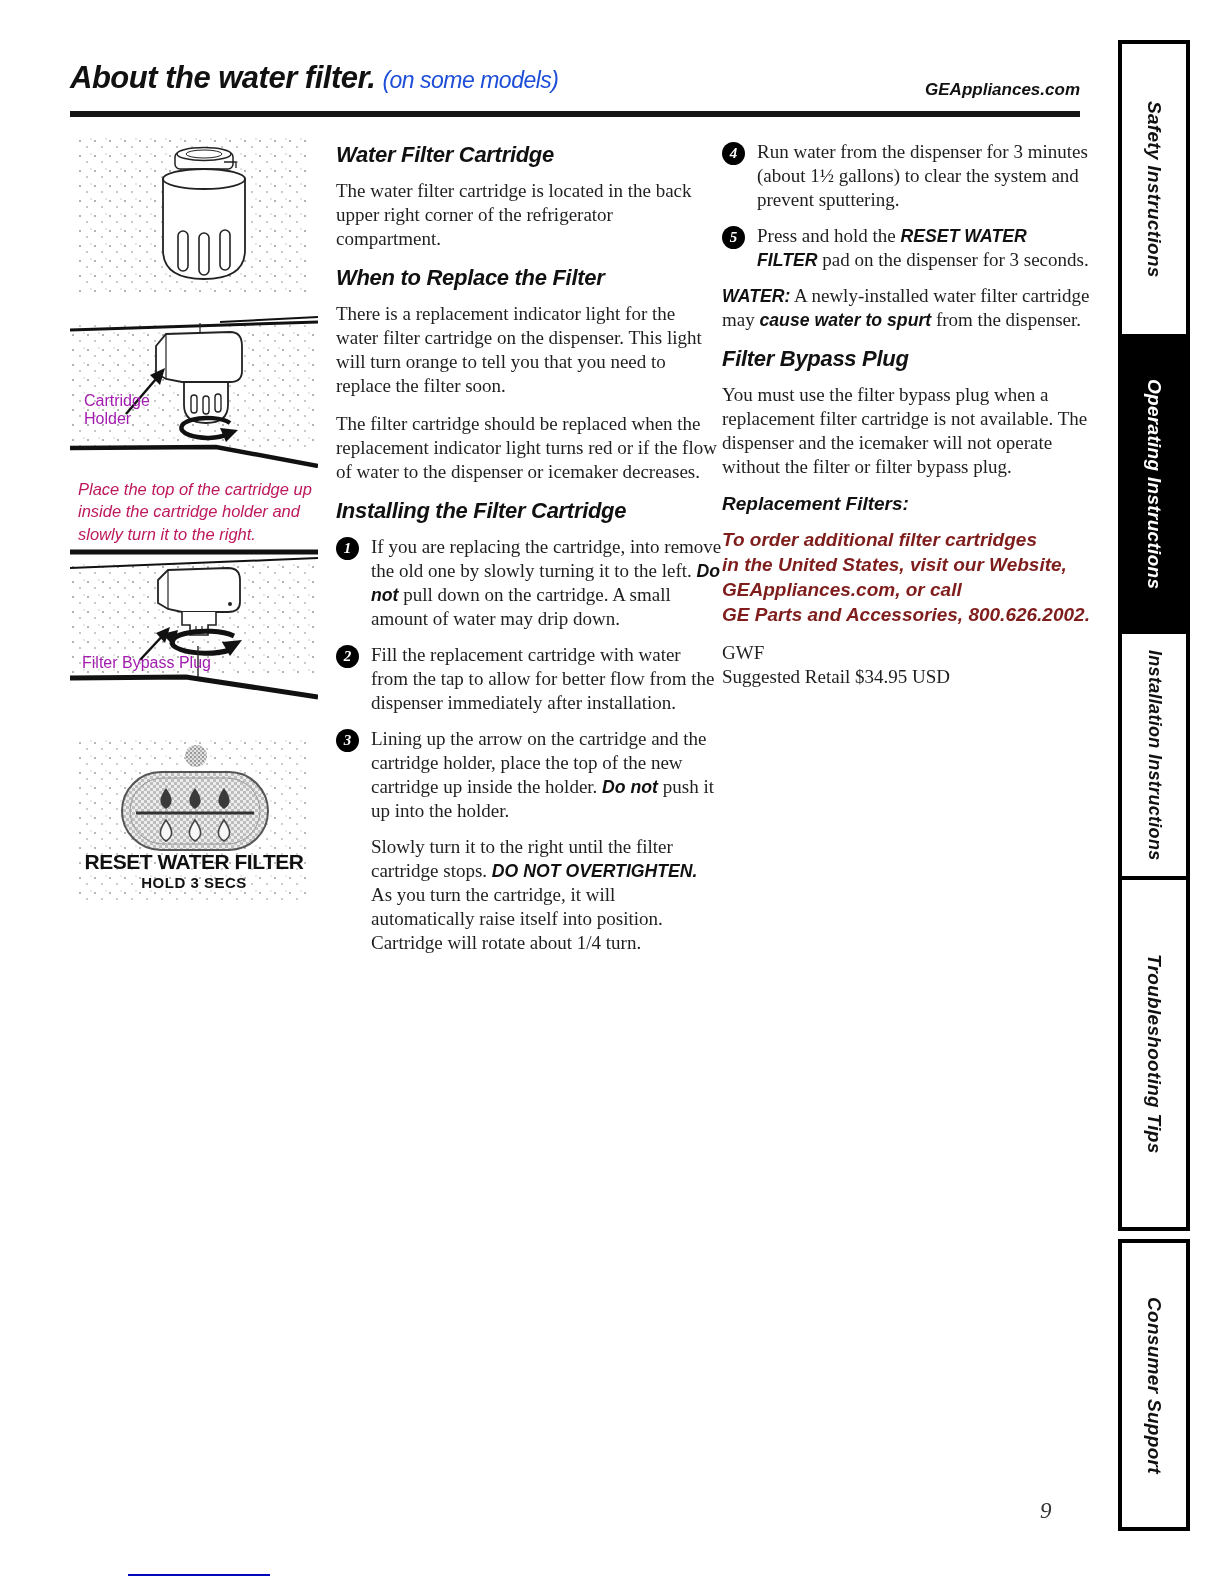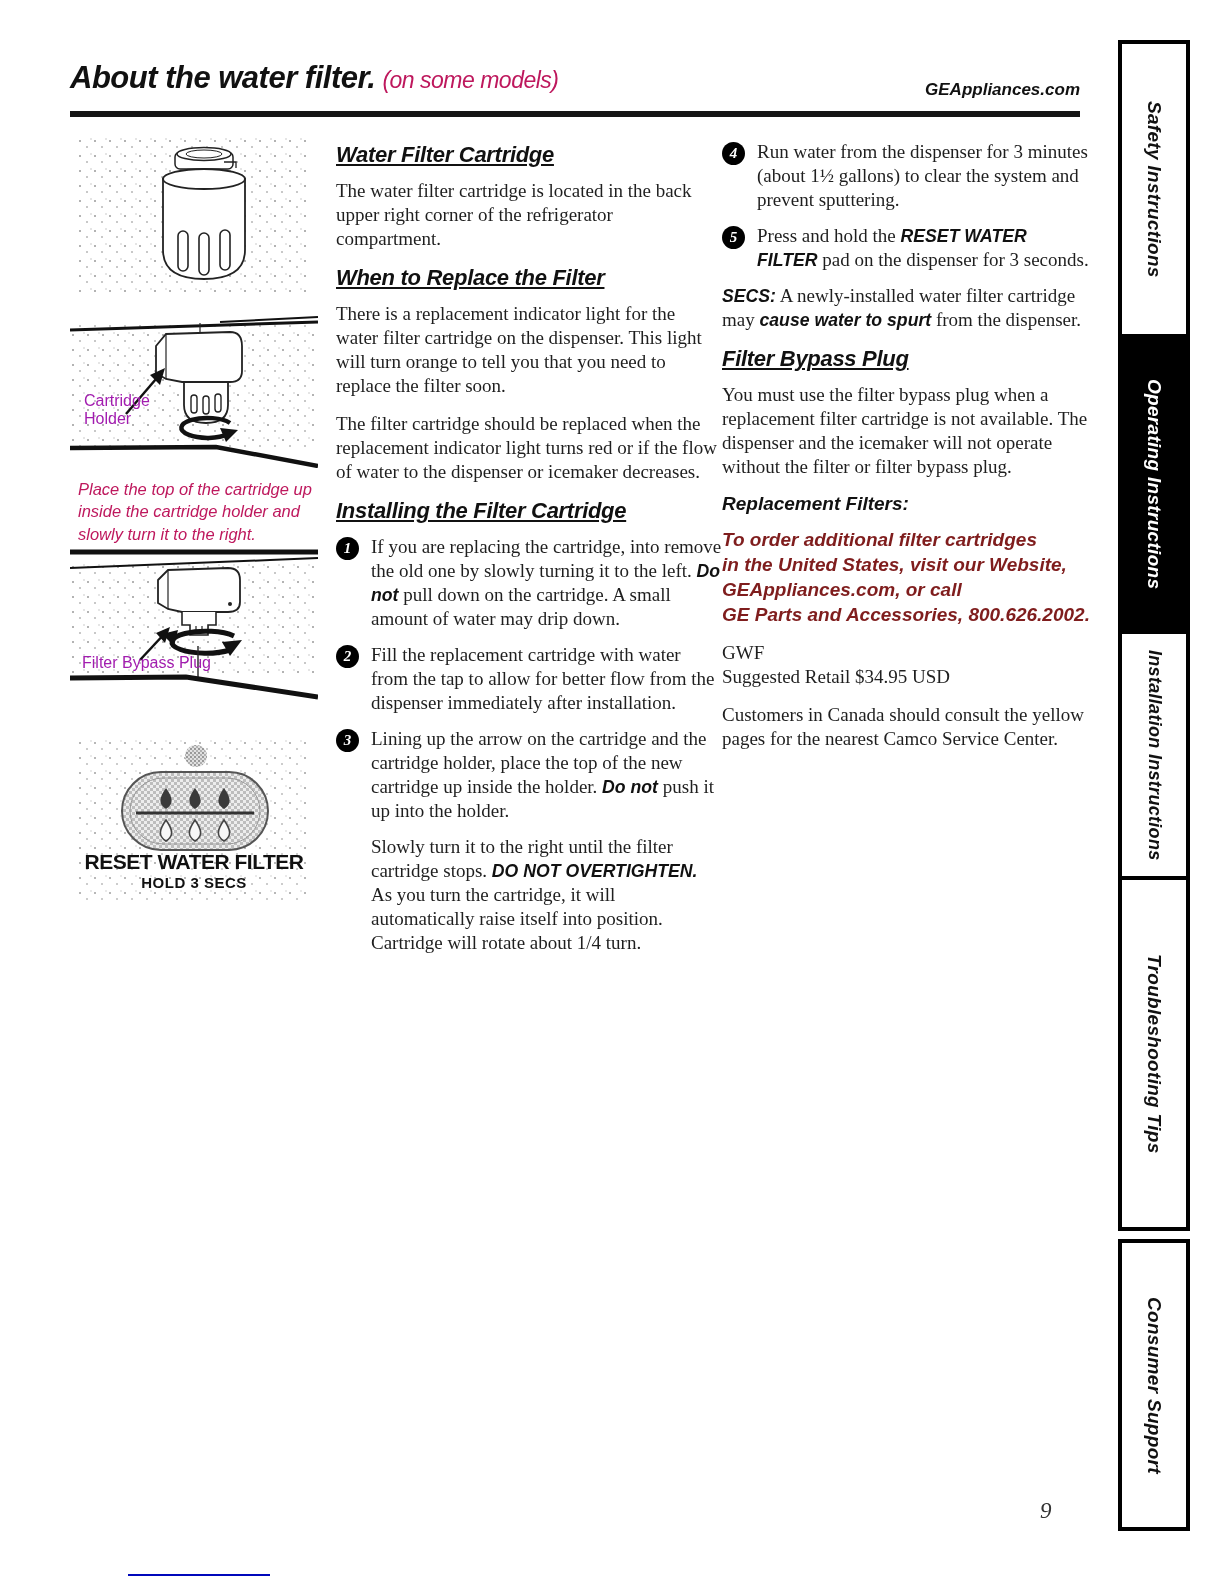--- a/index.html
+++ b/index.html
@@ -9,21 +9,21 @@
     -webkit-font-smoothing:antialiased;
   }
   .abs{position:absolute;}
   
   .hdr-title{
     left:70px;top:60px;
     font-family:"Liberation Sans",sans-serif;font-style:italic;font-weight:bold;
     font-size:31px;color:#111;letter-spacing:-0.5px;white-space:nowrap;
   }
   .hdr-sub{
-    font-weight:normal;font-size:23px;margin-left:7px;letter-spacing:-0.5px;color:#be185d;margin-top:20px;
+    font-weight:normal;font-size:23px;margin-left:7px;letter-spacing:-0.5px;color:#1d4ed8;margin-top:20px;
   }
   .hdr-site{
     top:80px;right:144px;
     font-family:"Liberation Sans",sans-serif;font-style:italic;font-weight:bold;
     font-size:17px;color:#111;margin-left:19px;
   }
   .hdr-rule{left:70px;top:111px;width:1010px;height:6px;background:#151515;}
   
   figure{margin:0;padding:0;}
   .fig{position:absolute;}
@@ -49,21 +49,20 @@
     font-size:15px;letter-spacing:0.5px;color:#111;
   }
   
   .col{position:absolute;top:140px;}
   .col1{left:336px;width:386px;}
   .col2{left:722px;width:370px;}
   .sec-h{
     font-family:"Liberation Sans",sans-serif;font-style:italic;font-weight:bold;
     font-size:22px;color:#111;letter-spacing:-0.3px;
     margin:2px 0 11px 0;
-    text-decoration:underline;
   }
   .para{font-size:19px;line-height:24px;margin:0 0 14px 0;color:#1f1f1f;}
   .b{
     font-family:"Liberation Sans",sans-serif;font-weight:bold;font-style:italic;
     font-size:0.93em;color:#111;
   }
   .step{display:flex;gap:12px;margin:0 0 12px 0;}
   .step-num{
     flex:0 0 auto;width:23px;height:23px;border-radius:50%;background:#000;
     color:#fff;text-align:center;line-height:23px;
@@ -269,33 +268,32 @@
 <div class="col col2">
   <div class="step">
     <div class="step-num">4</div>
     <div class="step-body"><span>Run water from the dispenser for 3 minutes (about 1½ gallons) to clear the system and prevent sputtering.</span></div>
   </div>
   <div class="step">
     <div class="step-num">5</div>
     <div class="step-body"><span>Press and hold the </span><span class="b">RESET WATER FILTER</span><span> pad on the dispenser for 3 seconds.</span></div>
   </div>
 
-  <p class="para"><span class="b">SECS:</span><span> A newly-installed water filter cartridge may </span><span class="b">cause water to spurt</span><span> from the dispenser.</span></p>
+  <p class="para"><span class="b">WATER:</span><span> A newly-installed water filter cartridge may </span><span class="b">cause water to spurt</span><span> from the dispenser.</span></p>
 
   <div class="sec-h">Filter Bypass Plug</div>
   <p class="para"><span>You must use the filter bypass plug when a replacement filter cartridge is not available. The dispenser and the icemaker will not operate without the filter or filter bypass plug.</span></p>
 
   <div class="sub-h">Replacement Filters:</div>
   <div class="bold-para prelines">To order additional filter cartridges
 in the United States, visit our Website,
 GEAppliances.com, or call
 GE Parts and Accessories, 800.626.2002.</div>
   <p class="para prelines">GWF
 Suggested Retail $34.95 USD</p>
-  <p class="para">Customers in Canada should consult the yellow pages for the nearest Camco Service Center.</p>
 </div>
 
 <div class="sidebar">
   <div class="tab">
     <span class="tab-lbl">Safety Instructions</span>
   </div>
   <div class="tab">
     <span class="tab-lbl">Operating Instructions</span>
   </div>
   <div class="tab">

